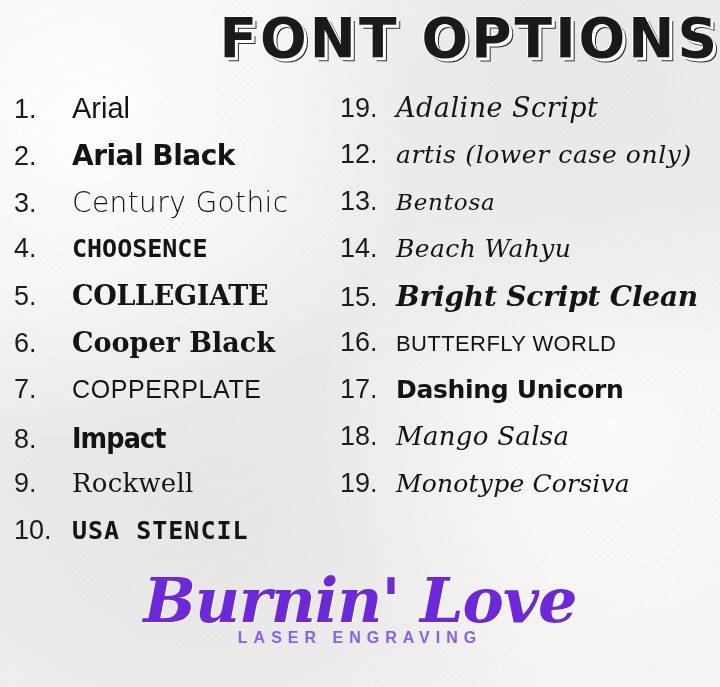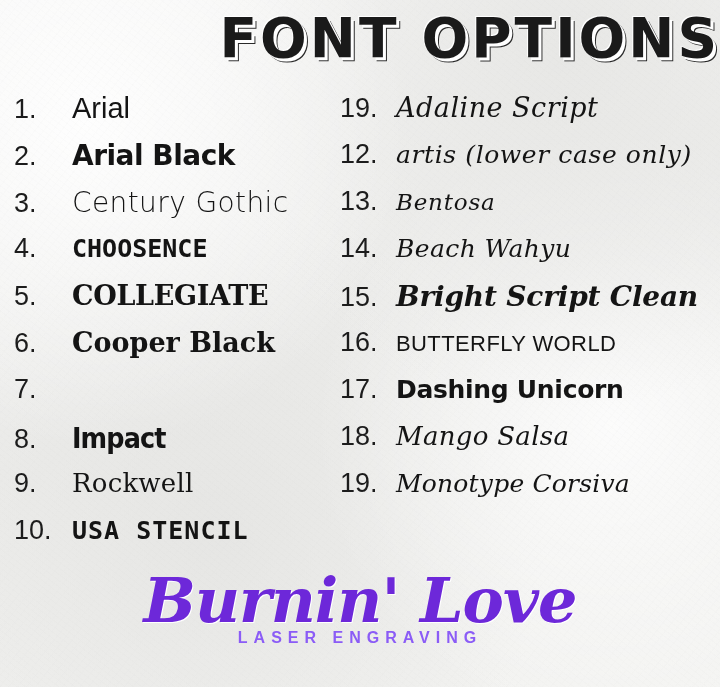--- a/index.html
+++ b/index.html
@@ -177,20 +177,21 @@
       <span class="label f-collegiate">COLLEGIATE</span>
     </div>
 
     <div class="row">
       <span class="num">6.</span>
       <span class="label f-cooper">Cooper Black</span>
     </div>
 
     <div class="row">
       <span class="num">7.</span>
+      <span class="label f-copperplate">COPPERPLATE</span>
     </div>
 
     <div class="row">
       <span class="num">8.</span>
       <span class="label f-impact">Impact</span>
     </div>
 
     <div class="row">
       <span class="num">9.</span>
       <span class="label f-rockwell">Rockwell</span>

